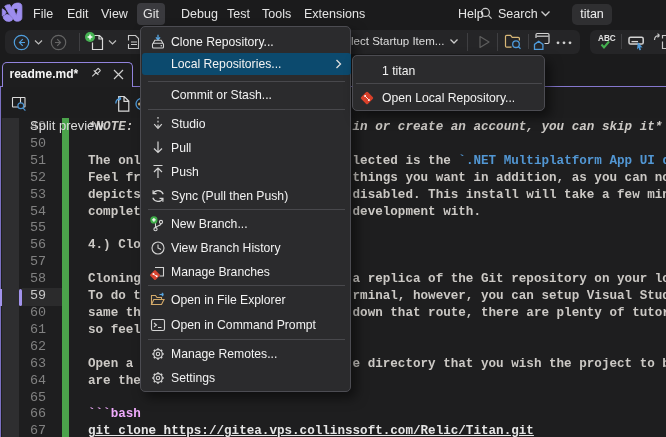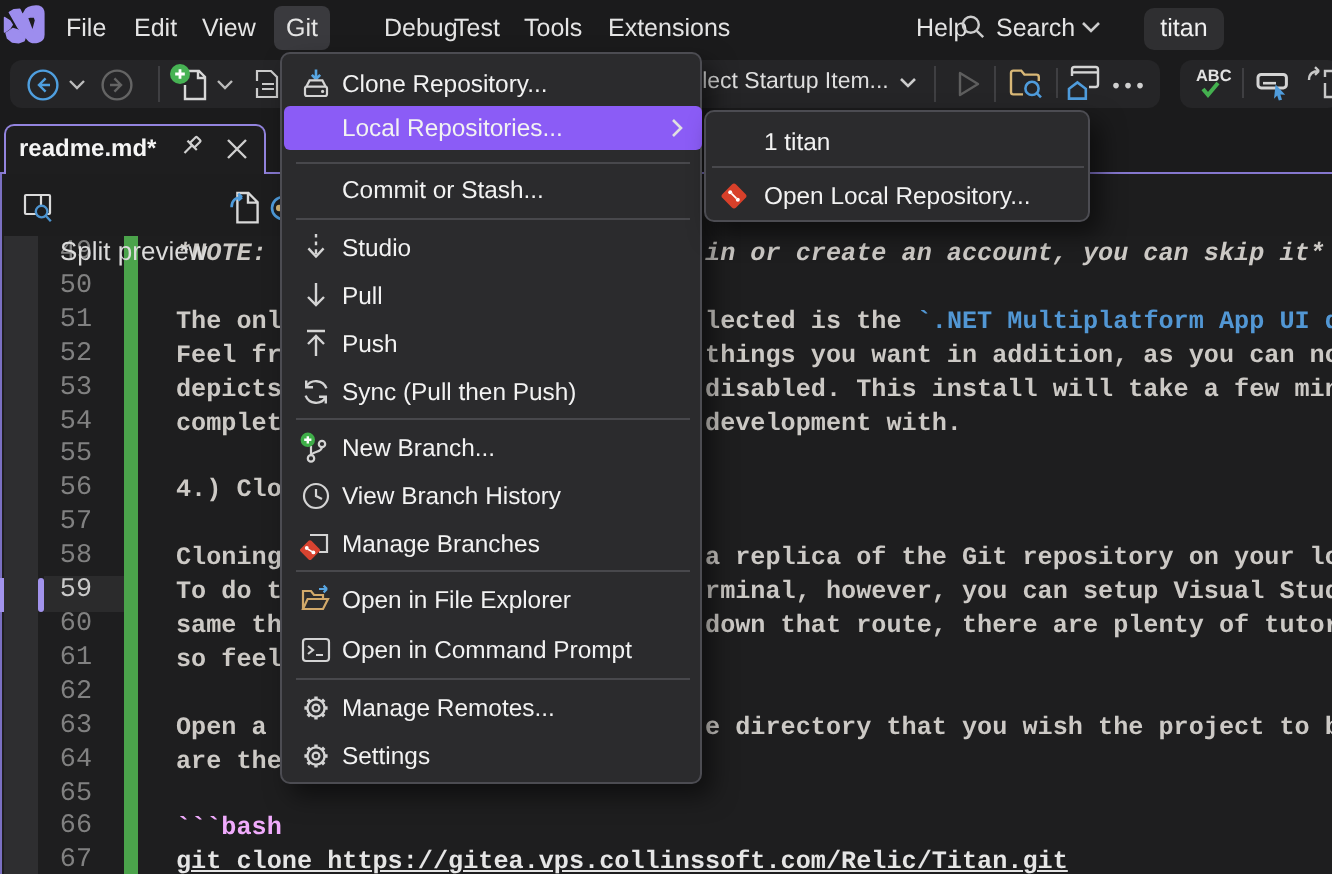--- a/index.html
+++ b/index.html
@@ -115,21 +115,21 @@
         C14.2 3.3 17.6 2.7 19.6 3.2 C21.4 3.7 21.9 5.0 21.9 6.8 L21.9 17.4
         C21.9 19.4 21.0 20.5 19.1 21.0 C17.2 21.5 15.1 21.3 13.9 19.7 L8.9 13.6 Z
         M13.7 9.0 L16.3 15.8 L17.8 10.2 L17.2 8.4 L14.8 8.5 Z"></path>
     </g>
   </svg>
   <div class="mi" style="left:33px;">File</div>
   <div class="mi" style="left:67px;">Edit</div>
   <div class="mi" style="left:101px;">View</div>
   <div class="abs" style="left:137px;top:3px;width:28px;height:22px;background:#3a3a3e;border-radius:4px;"></div>
   <div class="mi" style="left:143px;">Git</div>
-  <div class="mi" style="left:192px;">Debug</div>
+  <div class="mi" style="left:181px;">Debug</div>
   <div class="mi" style="left:227px;">Test</div>
   <div class="mi" style="left:262px;">Tools</div>
   <div class="mi" style="left:304px;">Extensions</div>
   <div class="mi" style="left:458px;">Help</div>
   <svg class="abs" style="left:480px;top:7px;" width="13" height="13" viewBox="0 0 13 13" fill="none" stroke="#cccccc" stroke-width="1.2">
     <circle cx="5.4" cy="5.4" r="4"></circle>
       <line x1="8.4" y1="8.4" x2="11.6" y2="11.6"></line>
   </svg>
   <div class="mi" style="left:498px;">Search</div>
   <svg class="abs" style="left:540px;top:10px;" width="11" height="8" viewBox="0 0 11 8" fill="none" stroke="#cccccc" stroke-width="1.3">
@@ -220,21 +220,21 @@
     <div class="menurow" style="top:3px;">
       <svg width="16" height="16" viewBox="0 0 16 16" fill="none">
         <path d="M8 0.8 L8 5.2 M8 5.5 L5.9 3.4 M8 5.5 L10.1 3.4" stroke="#58a6e2" stroke-width="1.3"></path>
         <path d="M3.2 9.3 L4.8 6.2 L11.2 6.2 L12.8 9.3" stroke="#d4d4d4" stroke-width="1.1"></path>
         <rect x="2.5" y="9.3" width="11" height="4.7" rx="1" stroke="#d4d4d4" stroke-width="1.1"></rect>
         <circle cx="11.3" cy="11.7" r="0.8" fill="#d4d4d4"></circle>
       </svg>
       <span class="lbl">Clone Repository...</span>
     </div>
 
-    <div class="menurow" style="top:26px;height:22px;background:#8b5cf6;border-radius:3px;left:1px;width:209px;">
+    <div class="menurow" style="top:26px;height:22px;background:#0c4a6e;border-radius:3px;left:1px;width:209px;">
       <span class="lbl">Local Repositories...</span>
       <svg style="left:193px;" width="7" height="11" viewBox="0 0 7 11" fill="none" stroke="#e0e0e0" stroke-width="1.3">
         <path d="M1.5 1.5 L5.5 5.5 L1.5 9.5"></path>
       </svg>
     </div>
     <div class="msep" style="top:53.5px;"></div>
     <div class="menurow" style="top:56px;height:23px;">
         <span class="lbl">Commit or Stash...</span>
       </div>
     <div class="msep" style="top:81.5px;"></div>

